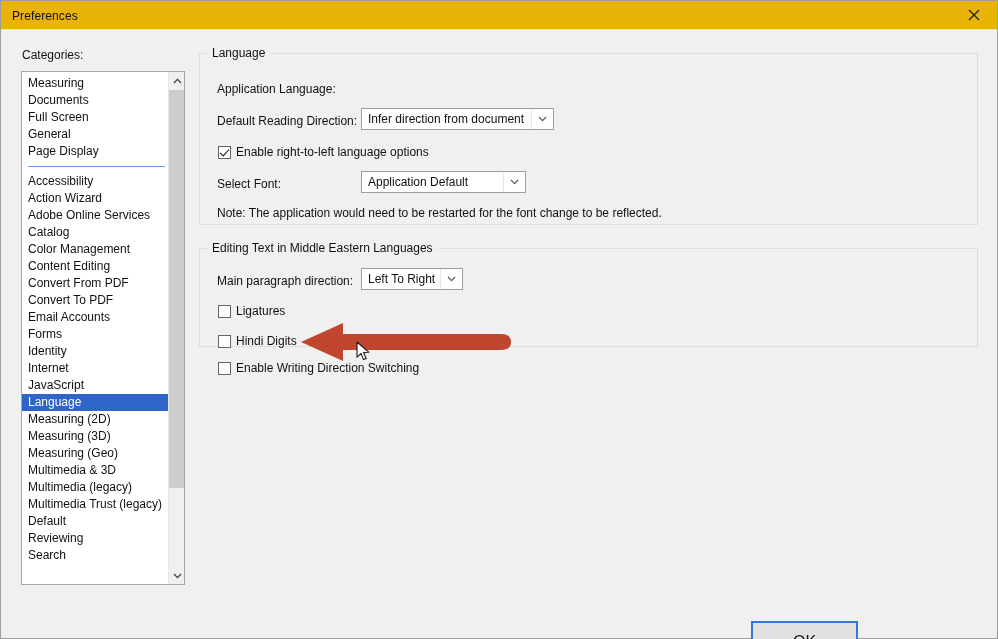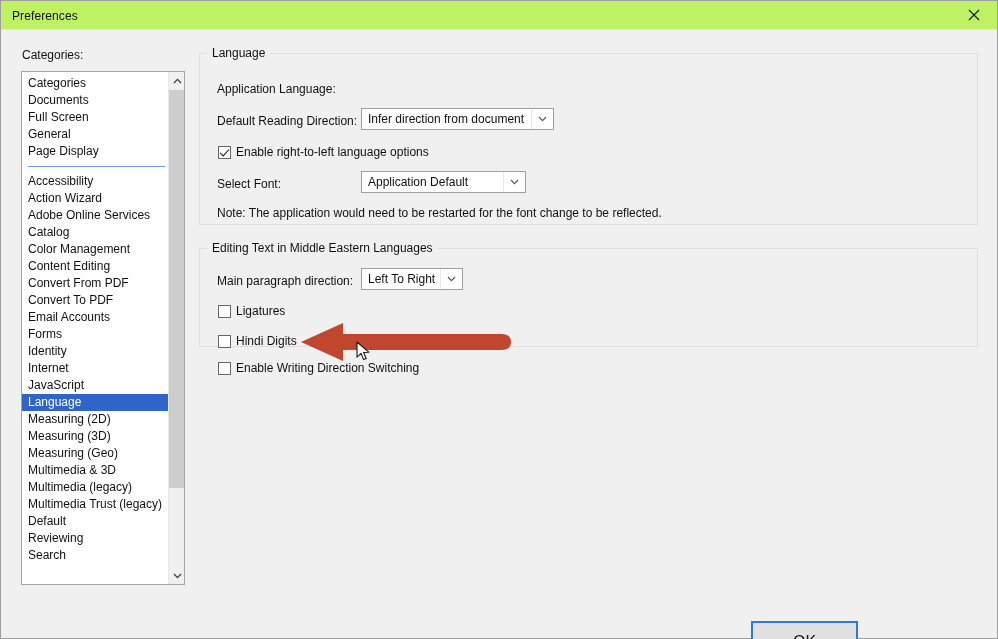--- a/index.html
+++ b/index.html
@@ -26,21 +26,21 @@
     background: #f0f0f0;
     border: 1px solid #9e9e9e;
     box-sizing: border-box;
   }
 
   
   #titlebar {
     position: absolute;
     left: 0; top: 0;
     width: 996px; height: 29px;
-    background: #bef264;
+    background: #eab308;
     border-bottom: 1px solid #e2e2e2;
     box-sizing: border-box;
   }
   #title-text {
     position: absolute;
     left: 11px; top: 8px;
     font-size: 12px;
     color: #111111;
     letter-spacing: .1px;
     white-space: nowrap;
@@ -287,21 +287,21 @@
       <svg width="12" height="12" viewBox="0 0 12 12" aria-hidden="true">
         <path d="M1 1 L11 11 M11 1 L1 11" stroke="#1a1a1a" stroke-width="1.2" fill="none"></path>
       </svg>
     </div>
   </div>
 
   <div id="categories-label">Categories:</div>
 
   <div id="category-list">
     <div class="cat-items">
-      <div class="cat-item">Categories</div>
+      <div class="cat-item">Measuring</div>
       <div class="cat-item">Documents</div>
       <div class="cat-item">Full Screen</div>
       <div class="cat-item">General</div>
       <div class="cat-item">Page Display</div>
 
       <div class="cat-sep"></div>
 
       <div class="cat-item">Accessibility</div>
       <div class="cat-item">Action Wizard</div>
       <div class="cat-item">Adobe Online Services</div>

